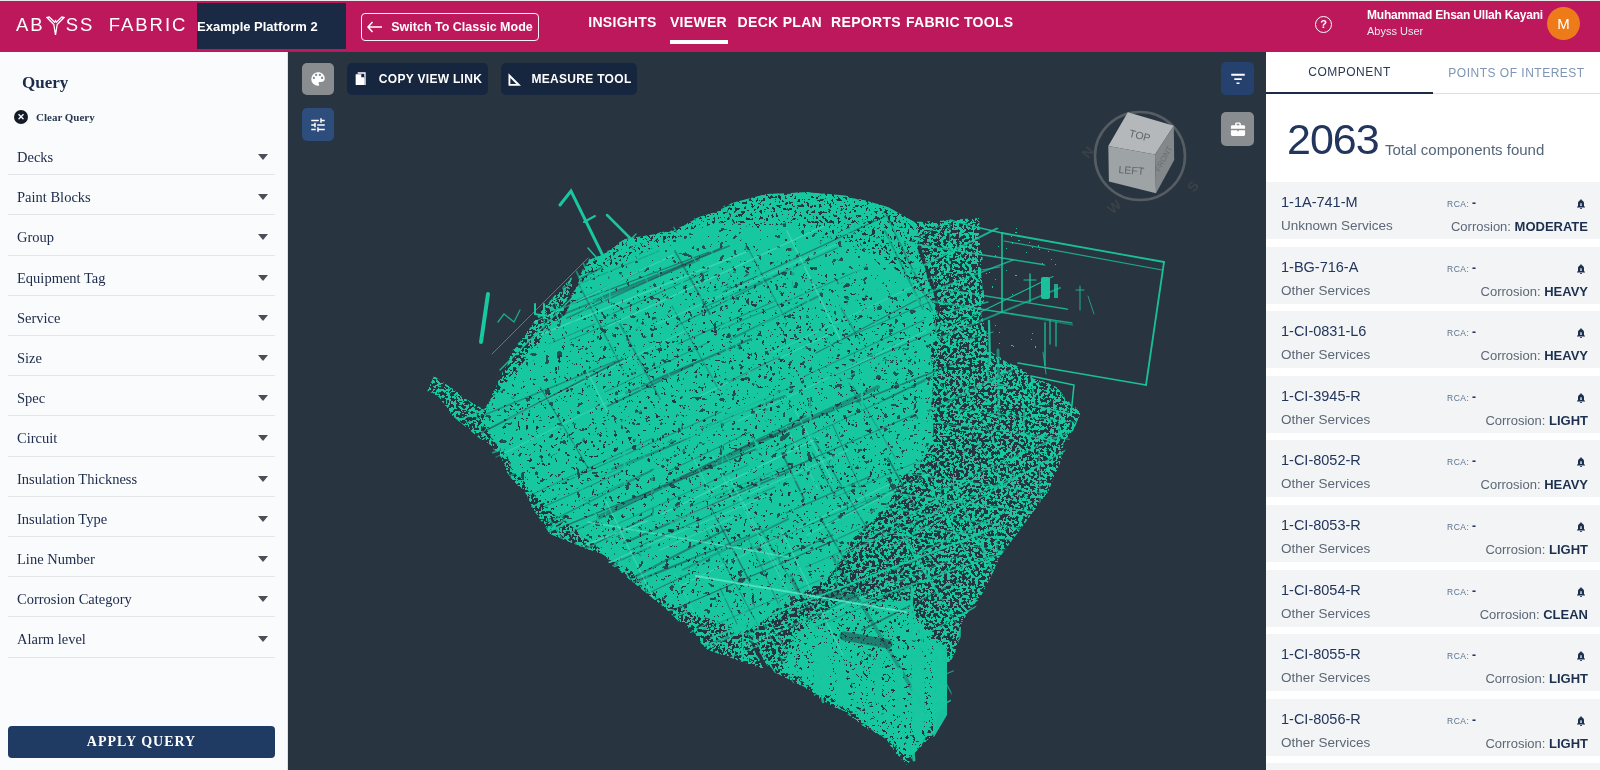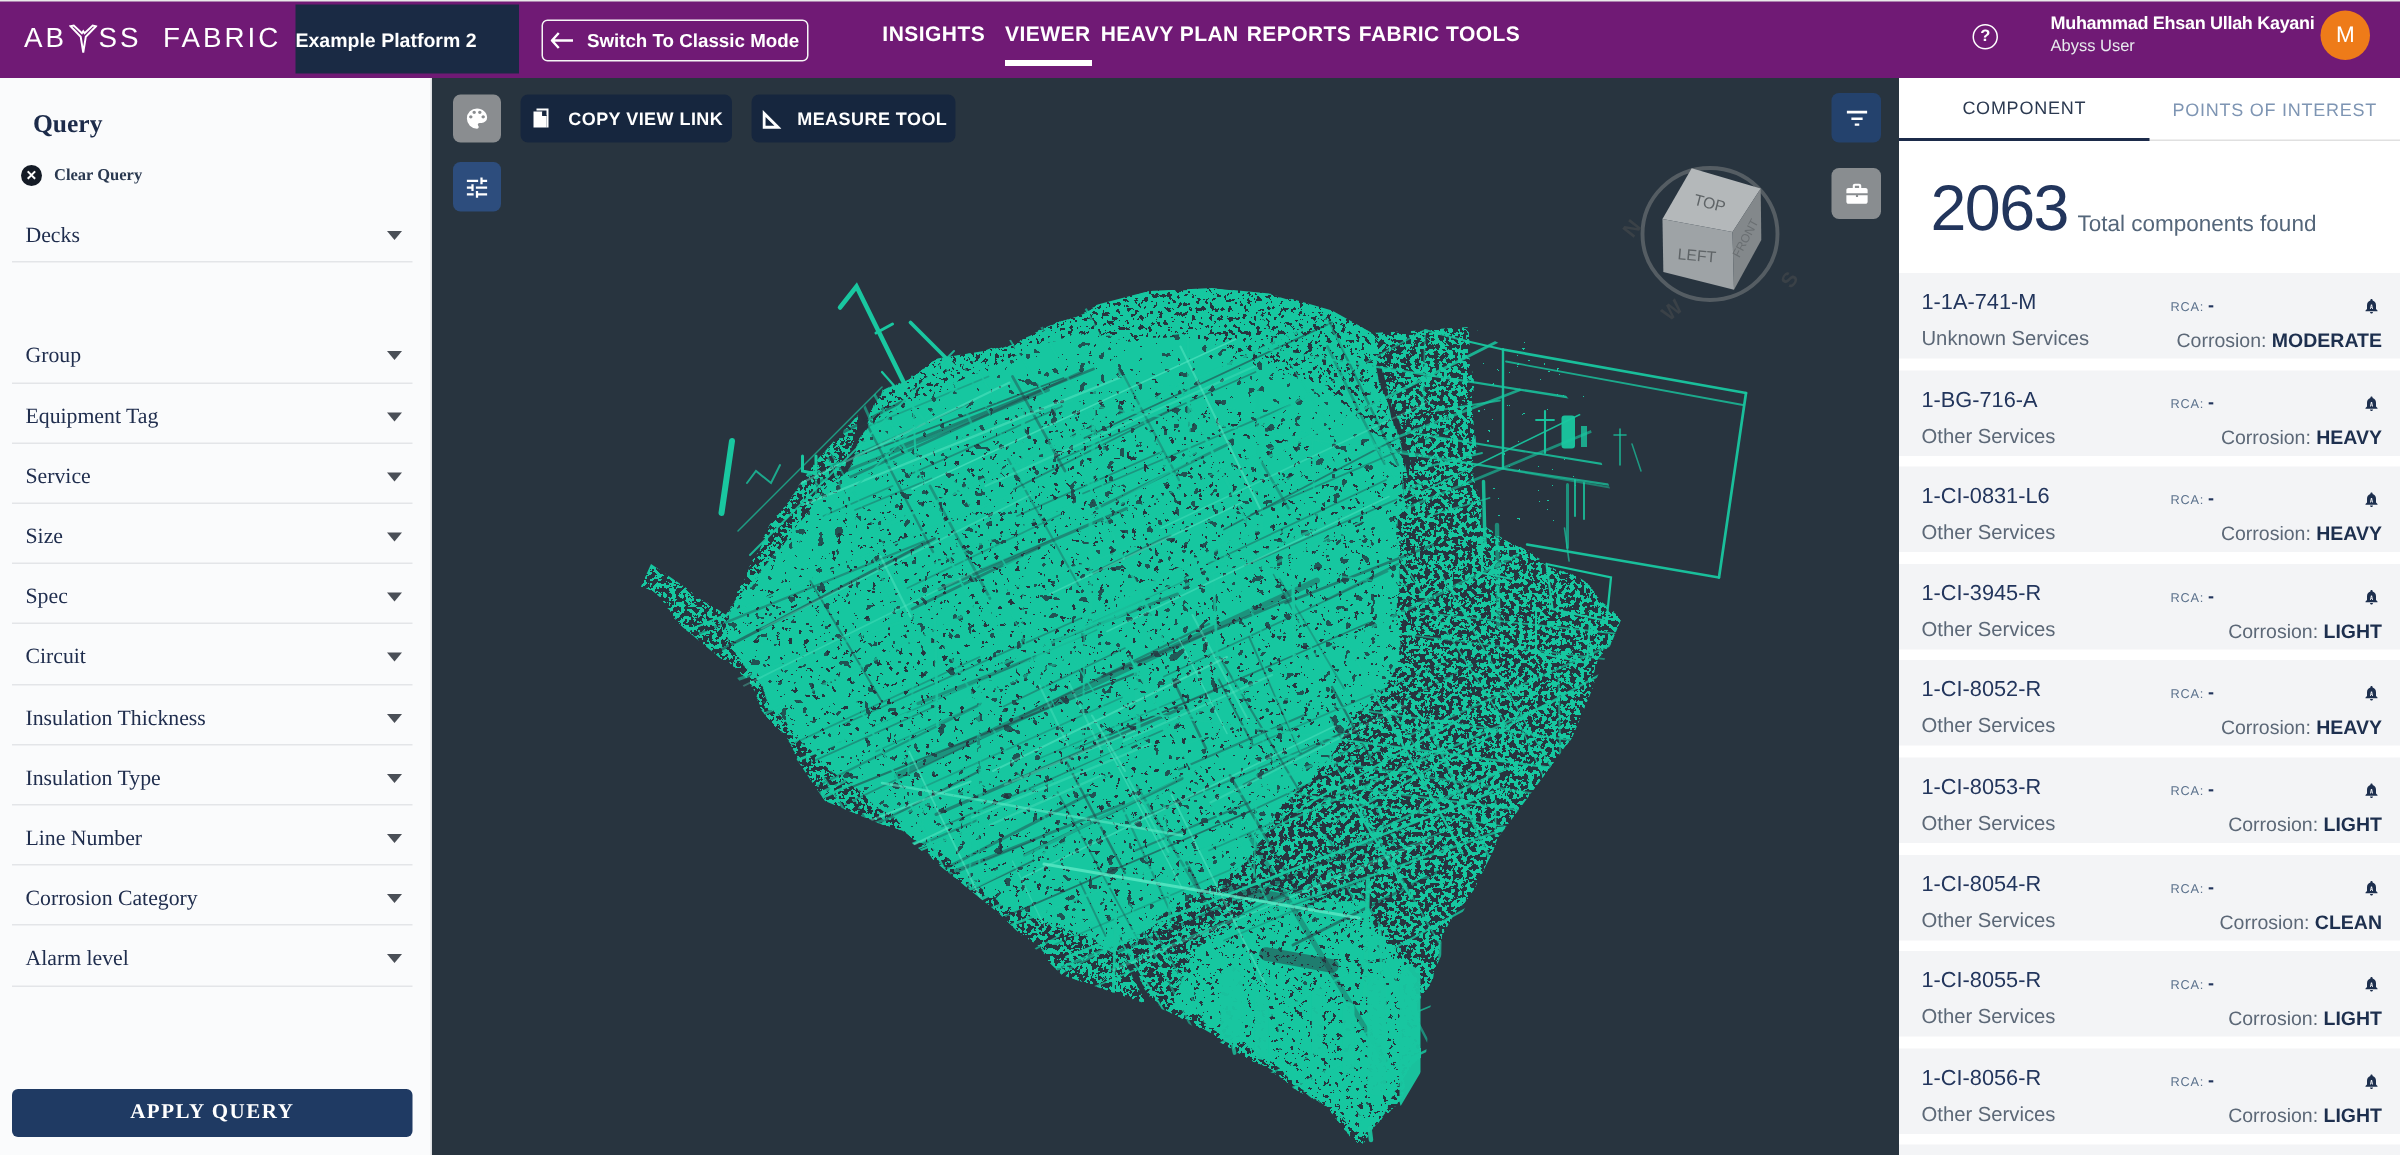--- a/index.html
+++ b/index.html
@@ -1,20 +1,20 @@
 <!DOCTYPE html>
 <html><head>
 <meta charset="utf-8">
 <style>
   * { margin:0; padding:0; box-sizing:border-box; }
   html,body { width:1600px; height:770px; overflow:hidden; background:#fff;
     font-family:"Liberation Sans", sans-serif; }
 
   
-  #hdr { position:absolute; left:0; top:0; width:1600px; height:52px; background:#701a75; }
+  #hdr { position:absolute; left:0; top:0; width:1600px; height:52px; background:#be185d; }
   #topline { position:absolute; left:0; top:0; width:1600px; height:1px; background:#e9e9e9; z-index:9; }
   #logo { position:absolute; left:16px; top:14px; color:#fff; font-size:18.5px; letter-spacing:2px;
     font-weight:400; display:flex; align-items:center; }
   #platform { position:absolute; left:197px; top:3px; width:149px; height:46px; background:#1a2a44;
     color:#fff; font-size:13px; font-weight:700; display:flex; align-items:center; }
   #switchbtn { position:absolute; left:361px; top:13px; width:178px; height:28px; border:1px solid #f5f5f5;
     border-radius:4px; color:#fff; font-size:12.5px; font-weight:700; display:flex; align-items:center;
     justify-content:center; gap:8px; }
   .navitem { position:absolute; top:14px; color:#fff; font-size:14px; font-weight:700;
     letter-spacing:0.3px; transform:translateX(-50%); white-space:nowrap; }
@@ -80,38 +80,43 @@
         <path d="M9.5 21 L7.8 10.5 L1 3.5 L3.2 3.0 L8.6 8.2 L9.5 6.8 L10.4 8.2 L15.8 3.0 L18 3.5 L11.2 10.5 Z" fill="none" stroke="#fff" stroke-width="1.3"></path>
       </svg>
       <span>SS&nbsp;&nbsp;FABRIC</span>
     </div>
   <div id="platform">Example Platform 2</div>
   <div id="switchbtn"><svg width="16" height="12" viewBox="0 0 16 12">
         <path d="M5.5 1 L1 6 L5.5 11 M1 6 H15" stroke="#fff" stroke-width="1.6" fill="none"></path>
       </svg>Switch To Classic Mode</div>
   <div class="navitem" style="left:622.5px">INSIGHTS</div>
   <div class="navitem" style="left:698.5px">VIEWER</div>
-  <div class="navitem" style="left:779.8px">HEAVY PLAN</div>
+  <div class="navitem" style="left:779.8px">DECK PLAN</div>
   <div class="navitem" style="left:866px">REPORTS</div>
   <div class="navitem" style="left:959.7px">FABRIC TOOLS</div>
   <div id="vunder"></div>
   <div id="help">?</div>
   <div id="uname">Muhammad Ehsan Ullah Kayani</div>
   <div id="urole">Abyss User</div>
   <div id="avatar">M</div>
 </div>
 
 <div id="side">
   <div id="qtitle">Query</div>
   <div id="clearq">
       <div class="cx">✕</div>
       <div class="ct">Clear Query</div>
     </div>
   <div class="acc" style="top:83.0px">
       <span class="lbl">Decks</span>
+      <span class="chev"></span>
+      <div class="dv"></div>
+    </div>
+    <div class="acc" style="top:123.2px">
+      <span class="lbl">Paint Blocks</span>
       <span class="chev"></span>
       <div class="dv"></div>
     </div>
     <div class="acc" style="top:163.4px">
       <span class="lbl">Group</span>
       <span class="chev"></span>
       <div class="dv"></div>
     </div>
     <div class="acc" style="top:203.6px">
       <span class="lbl">Equipment Tag</span>

